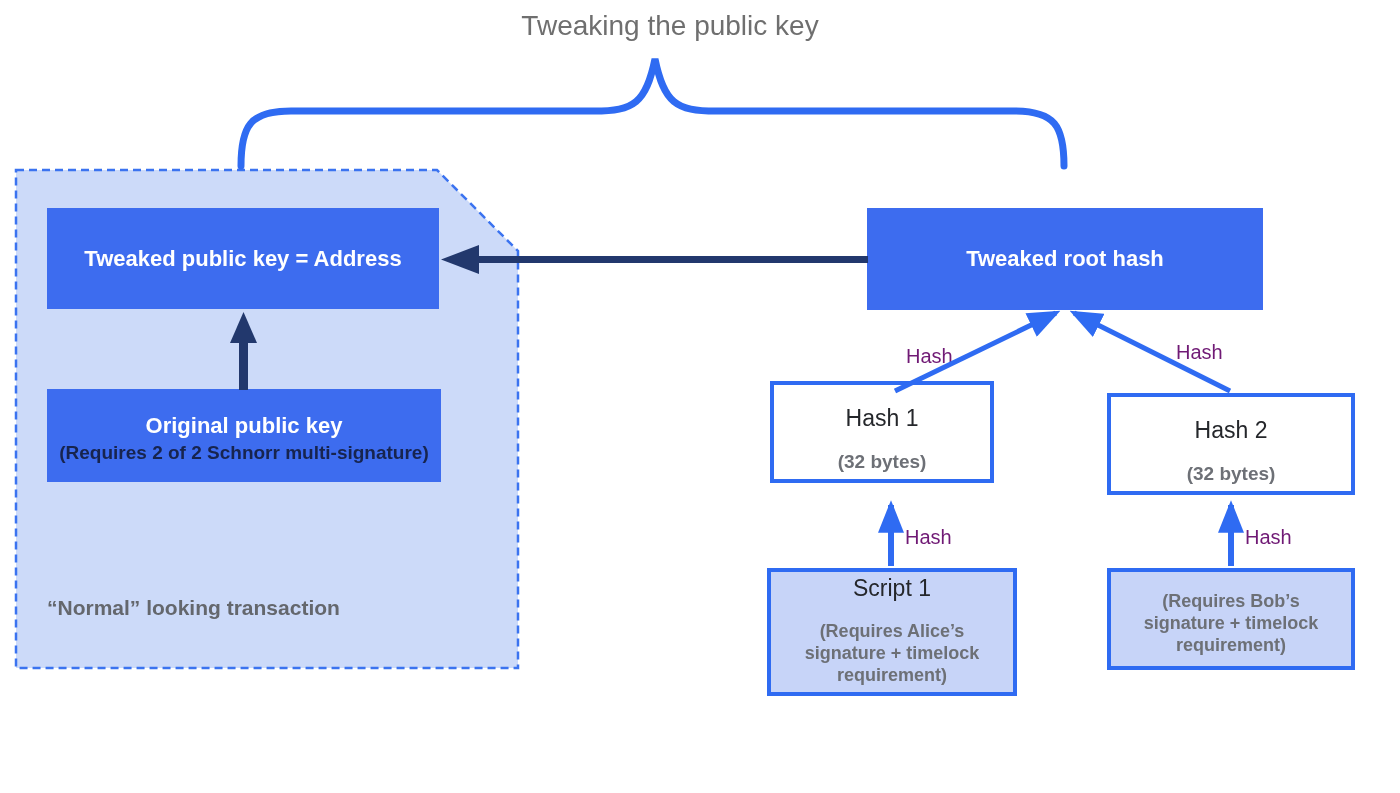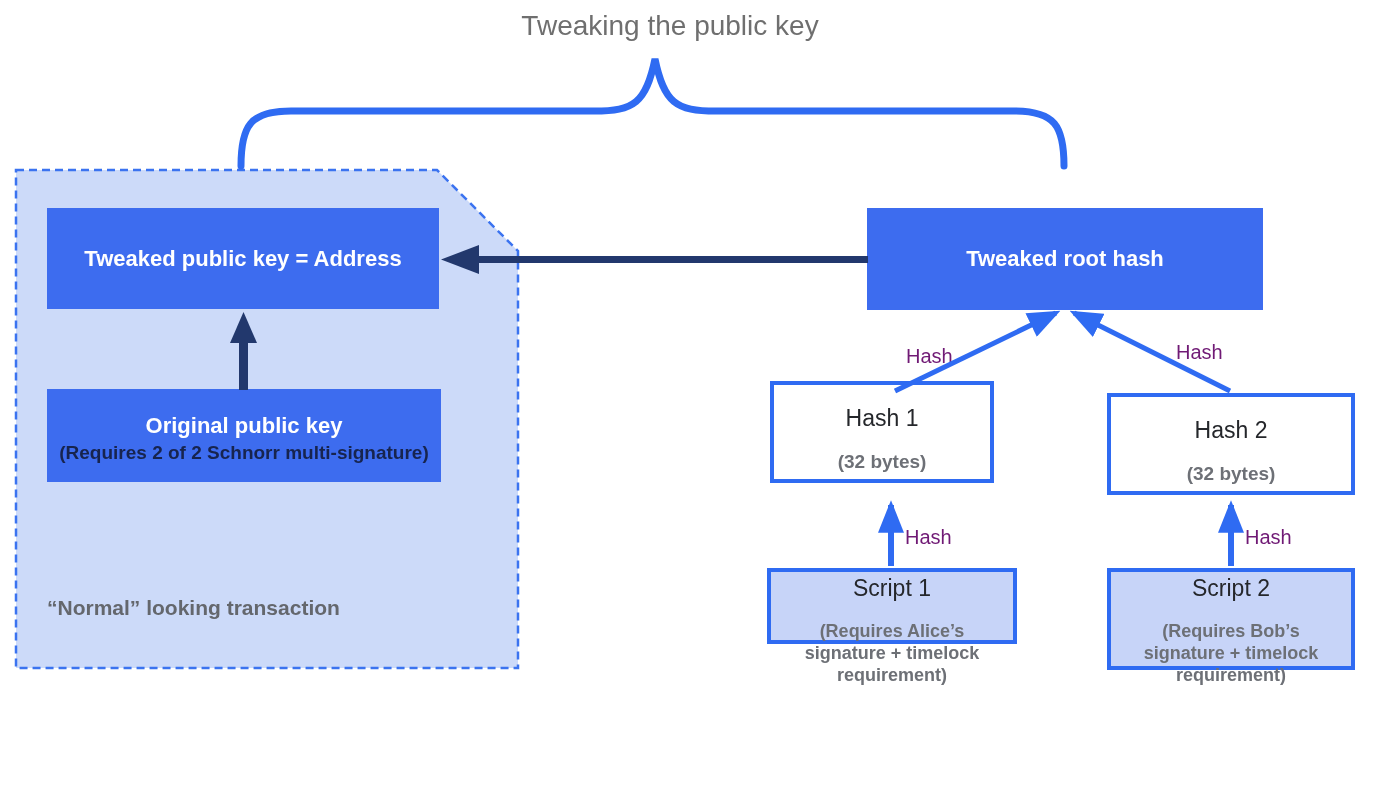--- a/index.html
+++ b/index.html
@@ -19,21 +19,21 @@
   .tweaked{left:47px;top:208px;width:392px;height:101px;line-height:101px;}
   .merkle{left:867px;top:208px;width:396px;height:102px;line-height:102px;}
   .original{left:47px;top:389px;width:394px;height:93px;padding-top:24px;line-height:1.2;}
   .original .sub{font-size:19px;color:#17244E;margin-top:3px;font-weight:bold;}
   .outline-box{background:#ffffff;border:4px solid #2F6BF2;}
   .hash1{left:770px;top:381px;width:224px;height:102px;}
   .hash2{left:1107px;top:393px;width:248px;height:102px;}
   .node-title{font-size:23px;color:#25272b;margin-top:20px;}
   .node-sub{font-size:19px;font-weight:bold;color:#6d7076;margin-top:19px;}
   .script-box{background:#C7D4F8;border:4px solid #2F6BF2;}
-  .script1{left:767px;top:568px;width:250px;height:76px;}
+  .script1{left:767px;top:568px;width:250px;height:128px;}
   .script2{left:1107px;top:568px;width:248px;height:102px;}
   .script-box .node-title{margin-top:3px;}
   .script-box .node-sub{font-size:18px;line-height:22px;width:208px;margin:18px auto 0;}
   .edge-label{position:absolute;font-size:20px;color:#701a75;z-index:2;}
   .lbl-h1{left:906px;top:345px;}
   .lbl-h2{left:1176px;top:341px;}
   .lbl-s1{left:905px;top:526px;}
   .lbl-s2{left:1245px;top:526px;}
   .caption{
     position:absolute;left:47px;top:596px;width:392px;
@@ -75,21 +75,20 @@
   <div class="node-title">Hash 2</div>
   <div class="node-sub">(32 bytes)</div>
 </div>
 
 <div class="box script-box script1">
   <div class="node-title">Script 1</div>
   <div class="node-sub">(Requires Alice’s signature + timelock requirement)</div>
 </div>
 
 <div class="box script-box script2">
-  <div class="node-title">Script 2</div>
   <div class="node-sub">(Requires Bob’s signature + timelock requirement)</div>
 </div>
 
 <div class="edge-label lbl-h1">Hash</div>
 <div class="edge-label lbl-h2">Hash</div>
 <div class="edge-label lbl-s1">Hash</div>
 <div class="edge-label lbl-s2">Hash</div>
 
 <svg class="layer fg" width="1400" height="793" viewBox="0 0 1400 793">
   <defs>

